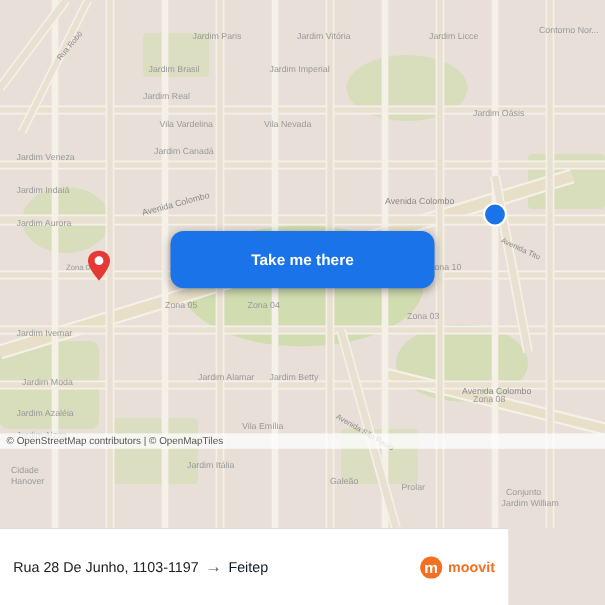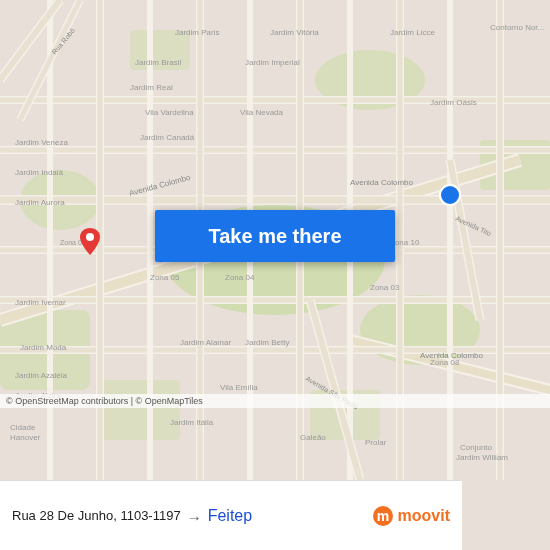--- a/index.html
+++ b/index.html
@@ -22,22 +22,22 @@
     
     #take-me-there-btn {
       position: absolute;
       top: 210px;
       left: 155px;
       width: 240px;
       height: 52px;
       background: #1a73e8;
       color: #fff;
       border: none;
-      border-radius: 2px;
-      font-size: 20px;
+      border-radius: 12px;
+      font-size: 14px;
       font-weight: bold;
       cursor: pointer;
       display: flex;
       align-items: center;
       justify-content: center;
       box-shadow: 0 2px 8px rgba(0,0,0,0.35);
       z-index: 10;
     }
 
     
@@ -67,22 +67,22 @@
       font-size: 13px;
     }
 
     #arrow-icon {
       color: #555;
       font-size: 15px;
     }
 
     #dest-text {
       font-weight: 500;
-      color: #1d4ed8;
-      font-size: 16px;
+      color: #0f172a;
+      font-size: 13px;
     }
 
     #attribution {
       position: absolute;
       bottom: 72px;
       left: 0;
       width: 100%;
       background: rgba(255,255,255,0.75);
       font-size: 9px;
       color: #555;
@@ -234,15 +234,15 @@
   <div id="route-info">
     <span id="origin-text">Rua 28 De Junho, 1103-1197</span>
     <span id="arrow-icon">→</span>
     <span id="dest-text">Feitep</span>
   </div>
   <div id="moovit-logo">
     <svg width="22" height="22" viewBox="0 0 22 22">
       <circle cx="11" cy="11" r="10" fill="#f37021"></circle>
       <text x="11" y="16" font-size="14" fill="#fff" text-anchor="middle" font-weight="bold">m</text>
     </svg>
-    <span style="color:#f37021;font-weight:bold;font-size:16px;text-align:center;">moovit</span>
+    <span style="color:#f37021;font-weight:bold;font-size:13px;text-align:center;">moovit</span>
   </div>
 </div>
 
 </body></html>

